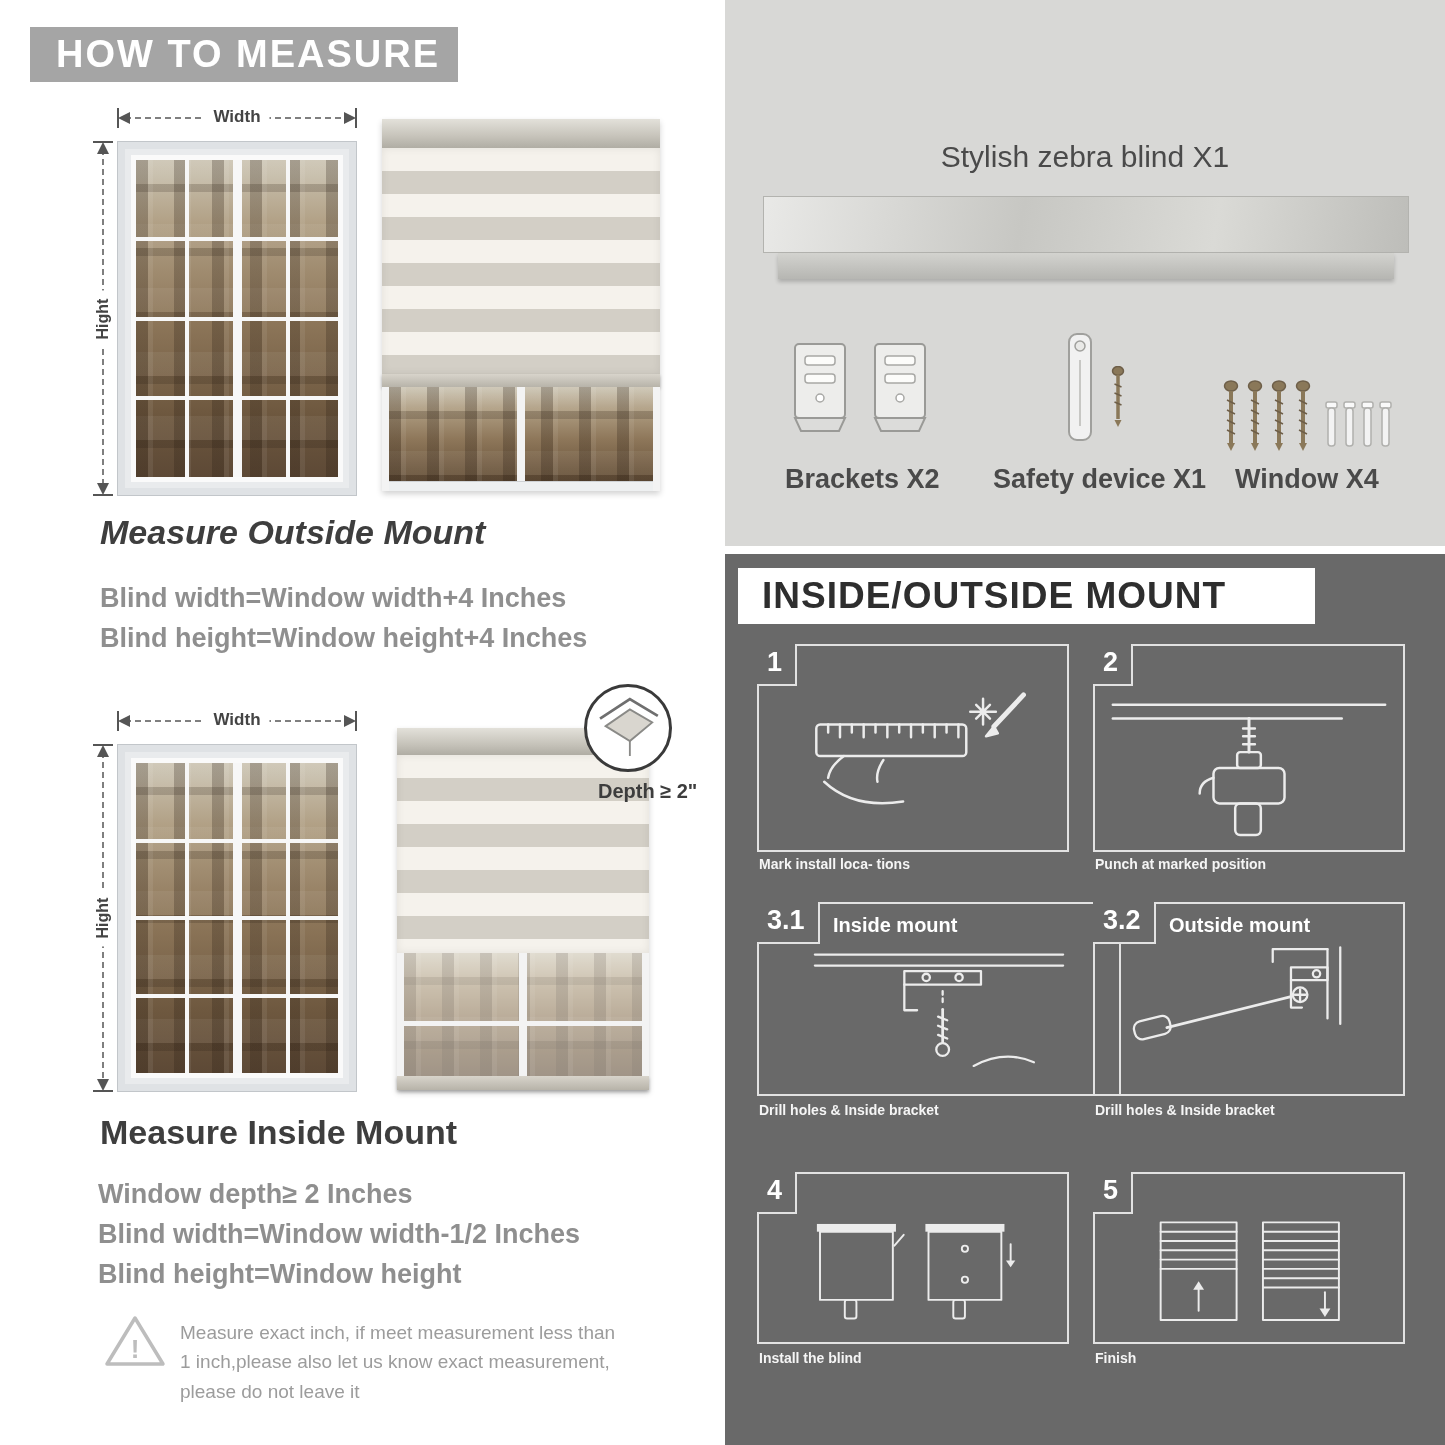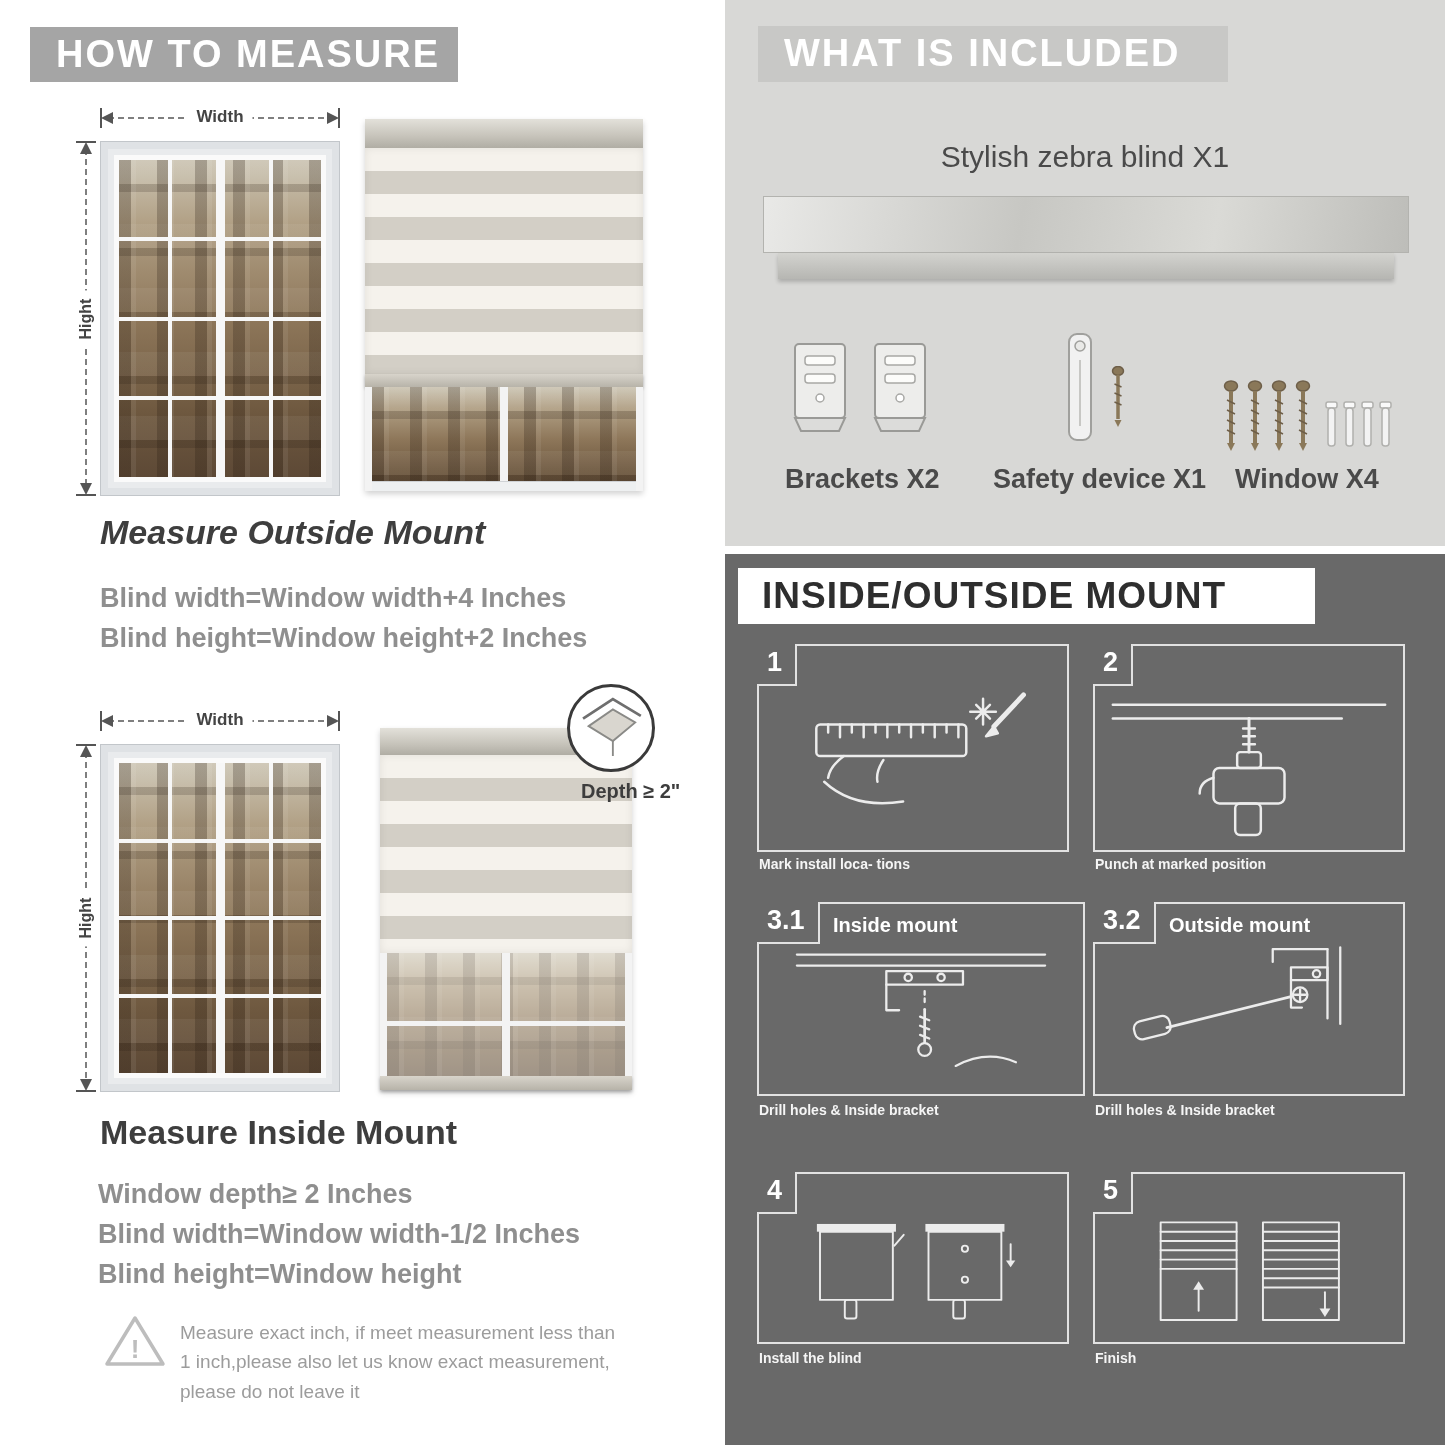--- a/index.html
+++ b/index.html
@@ -20,21 +20,21 @@
   .banner-incl   { left:33px; top:26px; width:470px; height:56px; background:var(--included_banner); }
   .mount-title {
     position:absolute; left:13px; top:14px; width:577px; height:56px;
     background:#fff; color:#2e2e2e; font-size:37px; font-weight:bold;
     line-height:56px; padding-left:24px; letter-spacing:1px; box-sizing:border-box; white-space:nowrap;
   }
   .h-measure { position:absolute; font-size:34px; font-weight:bold; color:#3e3e3e; white-space:nowrap; }
   .formula   { position:absolute; font-size:27px; font-weight:bold; color:var(--muted_text); white-space:nowrap;margin-top:18px; }
 
   
-  .fig { position:absolute; }
+  .fig { position:absolute;margin-left:17px; }
   .window { position:absolute; background:#e9ebed; border:1px solid #c2c6ca;
             box-shadow:inset 0 0 0 7px #dfe2e5; padding:13px; box-sizing:border-box; }
   .glass { position:relative; width:100%; height:100%; border:5px solid #fafafa;
            box-sizing:border-box; overflow:hidden; }
   .photo { background:linear-gradient(180deg,#cdc6b5 0%,#b1a085 20%,#8e775a 50%,#6e583f 80%,#5d4936 100%); }
   .tex { position:absolute; inset:0;
          background:
            repeating-linear-gradient(90deg, rgba(38,26,16,0.25) 0 12px, rgba(255,255,255,0.07) 12px 17px, rgba(0,0,0,0) 17px 38px),
            repeating-linear-gradient(180deg, rgba(255,255,255,0.06) 0 24px, rgba(30,20,12,0.18) 24px 32px, rgba(0,0,0,0) 32px 64px); }
   .bar { position:absolute; background:#f7f7f7; }
@@ -136,21 +136,21 @@
       <div class="stripes" style="height:226px;"></div>
       <div class="rail" style="height:13px;"></div>
       <div class="below photo" style="height:104px;">
         <div class="tex"></div>
       </div>
     </div>
   </div>
 
   <div class="h-measure" style="left:100px; top:513px;font-style:italic;">Measure Outside Mount</div>
   <div class="formula" style="left:100px; top:565px;">Blind width=Window width+4 Inches</div>
-  <div class="formula" style="left:100px; top:605px;">Blind height=Window height+2 Inches</div>
+  <div class="formula" style="left:100px; top:605px;">Blind height=Window height+4 Inches</div>
 
   <div class="fig" style="left:75px; top:702px; width:600px; height:400px;">
     <div class="harrow" style="left:25px; top:8px; width:240px; height:22px;">
       <svg width="240" height="22">
         <line x1="8" y1="11" x2="232" y2="11" stroke="#555" stroke-width="1.5" stroke-dasharray="6 4"></line>
         <path d="M1,11 L13,5 L13,17 Z" fill="#555"></path>
           <path d="M239,11 L227,5 L227,17 Z" fill="#555"></path>
         <line x1="1" y1="1" x2="1" y2="21" stroke="#555" stroke-width="2"></line>
         <line x1="239" y1="1" x2="239" y2="21" stroke="#555" stroke-width="2"></line>
       </svg>
@@ -203,23 +203,20 @@
 
   <div class="abs" style="left:103px; top:1312px;">
     <svg width="64" height="58">
       <path d="M32,6 L60,52 L4,52 Z" fill="none" stroke="#bdbdbd" stroke-width="3.5" stroke-linejoin="round"></path>
       <text x="32" y="46" text-anchor="middle" font-size="26" font-weight="bold" fill="#bdbdbd">!</text>
     </svg>
   </div>
   <div class="warn-text" style="left:180px; top:1318px; width:450px;">Measure exact inch, if meet measurement less than 1 inch,please also let us know exact measurement, please do not leave it</div>
 
   <div class="sec-included">
-    <div class="banner banner-incl">
-      <span>WHAT IS INCLUDED</span>
-    </div>
     <div class="product-label">Stylish zebra blind X1</div>
     <div class="headrail"></div>
     <div class="valance"></div>
 
     <div class="abs" style="left:60px; top:336px;">
       <svg width="70" height="105">
         <rect x="10" y="8" width="50" height="74" rx="4" fill="#ededeb" stroke="#9a9a97" stroke-width="2"></rect>
         <rect x="20" y="20" width="30" height="9" rx="3" fill="#fcfcfa" stroke="#a8a8a5" stroke-width="1.5"></rect>
         <rect x="20" y="38" width="30" height="9" rx="3" fill="#fcfcfa" stroke="#a8a8a5" stroke-width="1.5"></rect>
         <circle cx="35" cy="62" r="4" fill="#fff" stroke="#a8a8a5" stroke-width="1.5"></circle>
@@ -334,21 +331,21 @@
           <rect x="138" y="70" width="24" height="16" rx="3"></rect>
           <rect x="114" y="86" width="72" height="36" rx="6"></rect>
           <rect x="136" y="122" width="26" height="32" rx="5"></rect>
           <path d="M114,96 q-14,4 -14,16"></path>
         </g>
       </svg>
     </div>
     <div class="caption" style="left:34px; top:302px;">Mark install loca- tions</div>
     <div class="caption" style="left:370px; top:302px;">Punch at  marked position</div>
 
-    <div class="panel" style="left:32px; top:348px; width:328px; height:194px;padding-left:48px;">
+    <div class="panel" style="left:32px; top:348px; width:364px; height:194px;padding-left:48px;">
       <div class="pnum">3.1</div>
       <div class="ptitle">Inside mount</div>
       <svg class="pill" viewBox="0 0 300 160" preserveAspectRatio="xMidYMid meet">
         <g stroke="#ececec" stroke-width="2.5" fill="none" stroke-linecap="round" stroke-linejoin="round">
           <path d="M14,16 h272 M14,28 h272"></path>
           <rect x="112" y="34" width="84" height="15"></rect>
           <circle cx="136" cy="41" r="4"></circle>
             <circle cx="172" cy="41" r="4"></circle>
           <path d="M112,49 v28 h14"></path>
           <path d="M154,56 v16" stroke-dasharray="4 4"></path>

